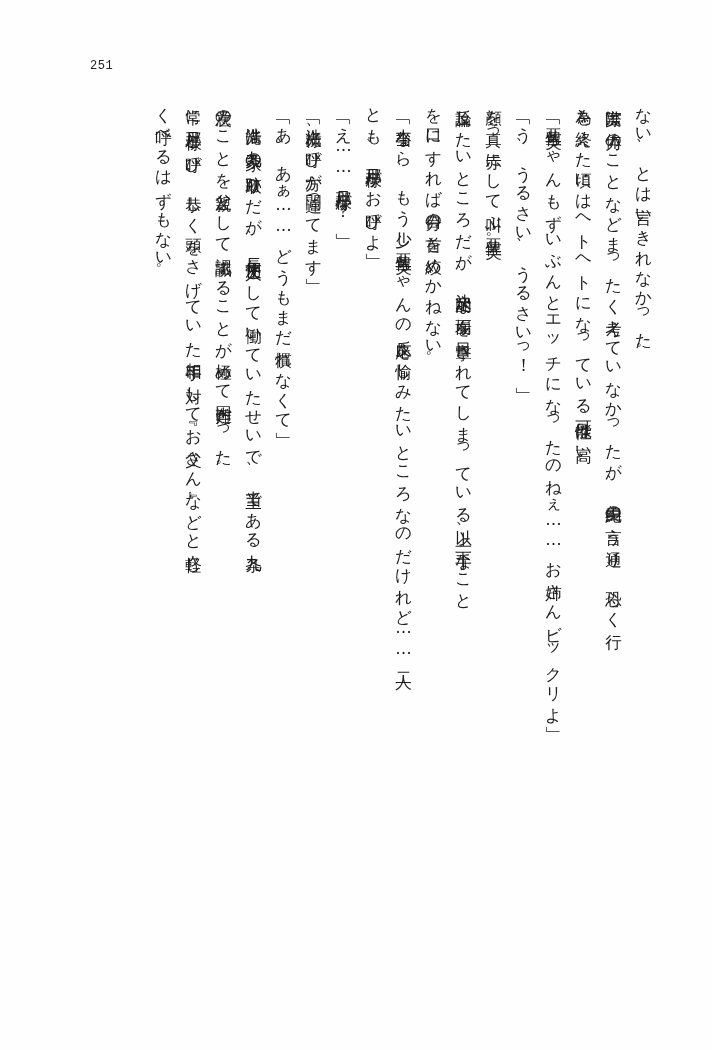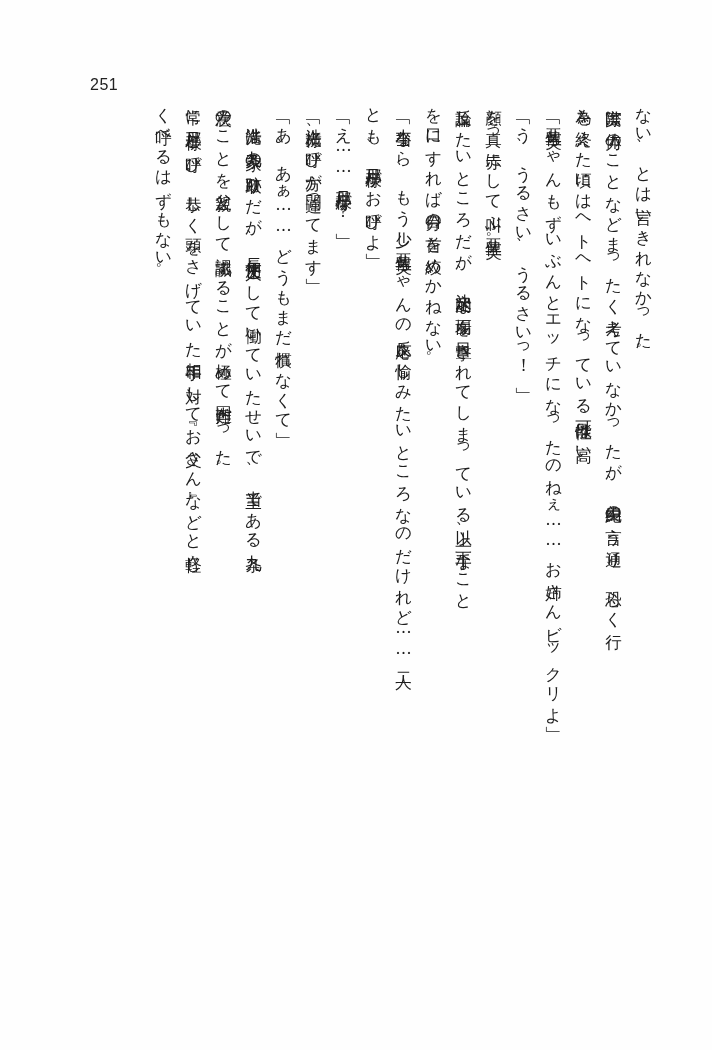--- a/index.html
+++ b/index.html
@@ -16,24 +16,24 @@
   }
   .page {
     position: relative;
     width: 712px;
     height: 1050px;
     background: #fefefe;
     box-sizing: border-box;
   }
   .page-number {
     position: absolute;
-    top: 76px;
+    top: 59px;
     left: 90px;
-    font-size: 16px;
-    font-family: Liberation Sans, sans-serif;
+    font-size: 12px;
+    font-family: Liberation Mono, monospace;
     color: #222;
     letter-spacing: 0.5px;
   }
   .text-body {
     position: absolute;
     top: 96px;
     left: 58px;
     width: 600px;
     height: 900px;
     display: flex;

